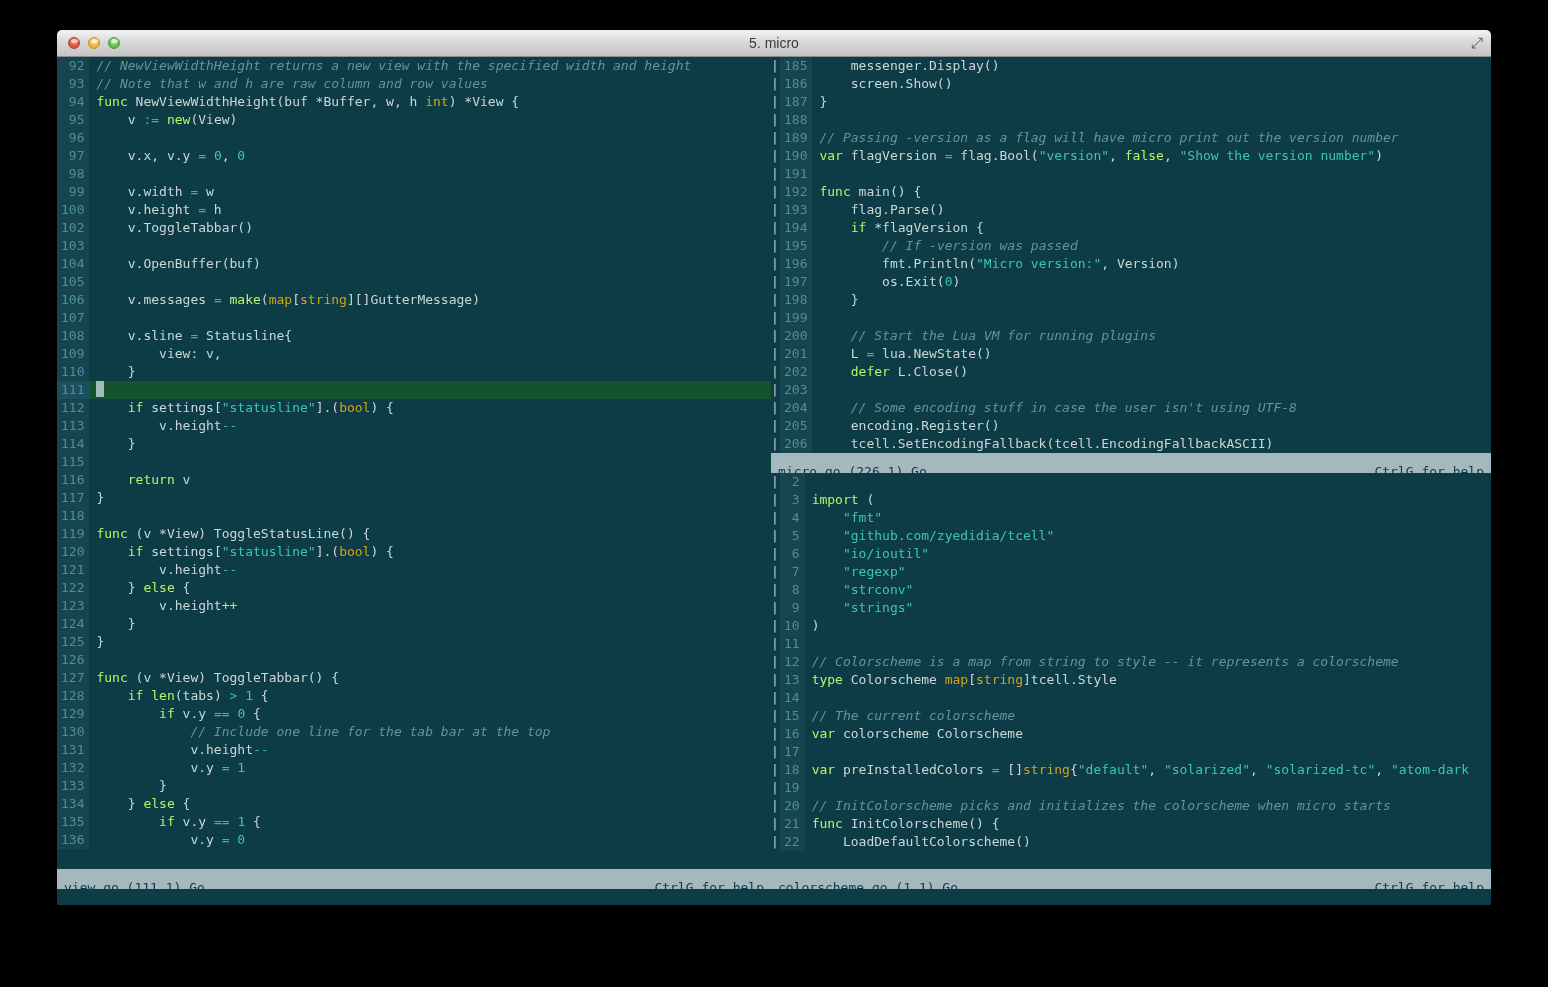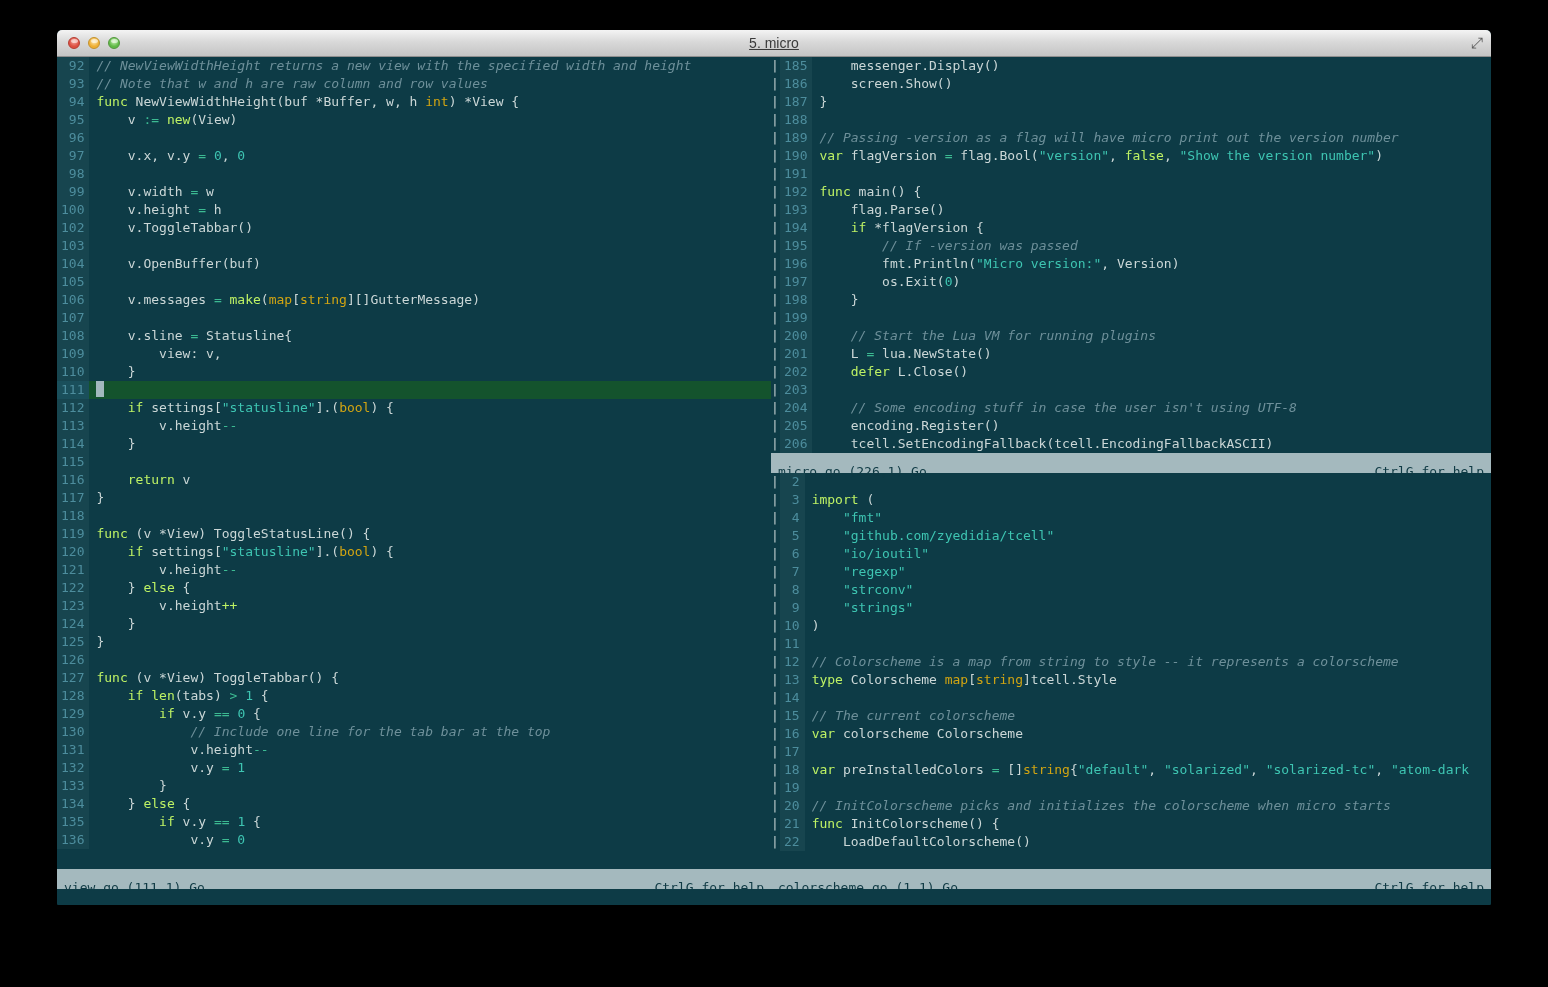--- a/index.html
+++ b/index.html
@@ -6,21 +6,21 @@
   html,body { width:1548px; height:987px; background:#000; overflow:hidden; }
   .desktop { width:1548px; height:987px; background:#000; position:relative; }
 
   .window { position:absolute; left:57px; top:30px; width:1434px; height:875px;
             border-radius:5px 5px 2px 2px; overflow:hidden; background:#0d3b46; }
 
   
   .titlebar { position:relative; height:27px;
               background:linear-gradient(#f4f4f4,#d9d9d9 45%,#c4c4c4);
               border-bottom:1px solid #8e8e8e;
-              font-family:"Liberation Sans",sans-serif; font-size:14px; color:#3a3a3a;text-decoration:underline; }
+              font-family:"Liberation Sans",sans-serif; font-size:14px; color:#3a3a3a; }
   .title { text-align:center; line-height:26px; }
   .lights { position:absolute; left:11px; top:7px; display:flex; gap:8px; }
   .light { width:12px; height:12px; border-radius:50%; position:relative; }
   .light::after { content:""; position:absolute; left:2px; top:1px; width:7px; height:4px;
                   border-radius:50%; background:rgba(255,255,255,.55); }
   .light.red    { background:radial-gradient(circle at 50% 35%, #f09a90 8%, #dd4f41 60%); border:1px solid #b43c31; }
   .light.yellow { background:radial-gradient(circle at 50% 35%, #fbe2a4 8%, #efaf33 60%); border:1px solid #c4912a; }
   .light.green  { background:radial-gradient(circle at 50% 35%, #baeaa5 8%, #60ba46 60%); border:1px solid #51963c; }
   .resize-icon { position:absolute; right:8px; top:4px; font-size:15px; color:#5c5c5c;
                  font-family:"DejaVu Sans",sans-serif; line-height:18px; }

